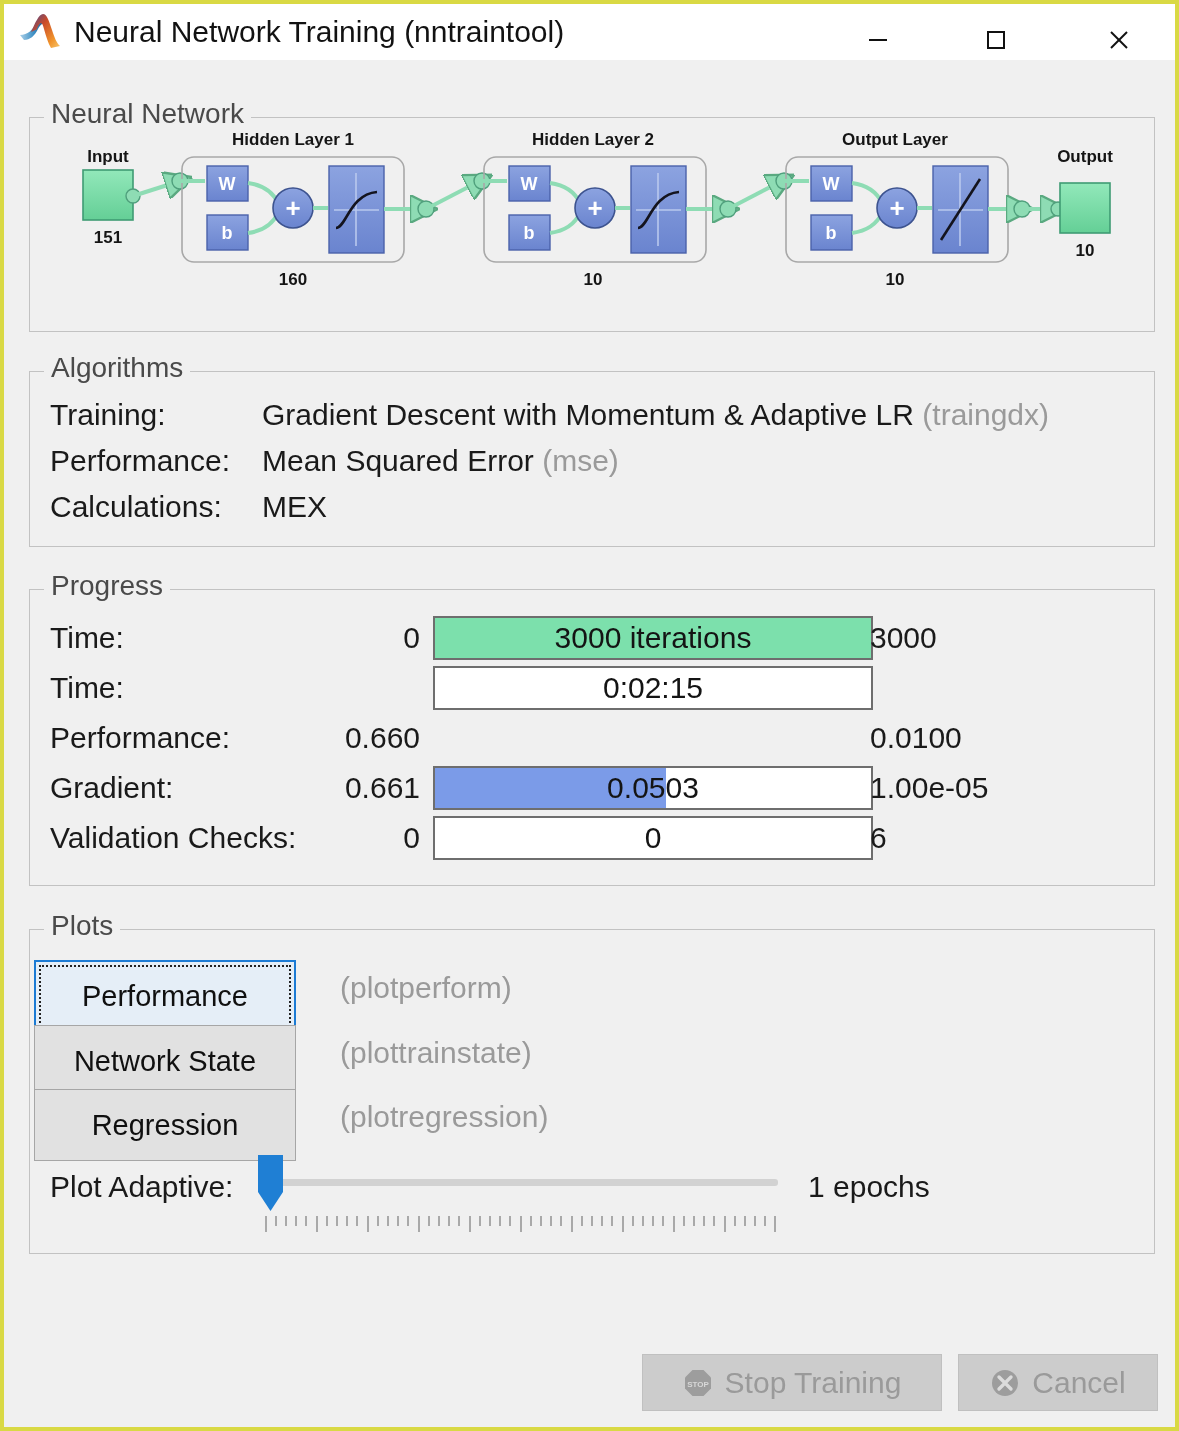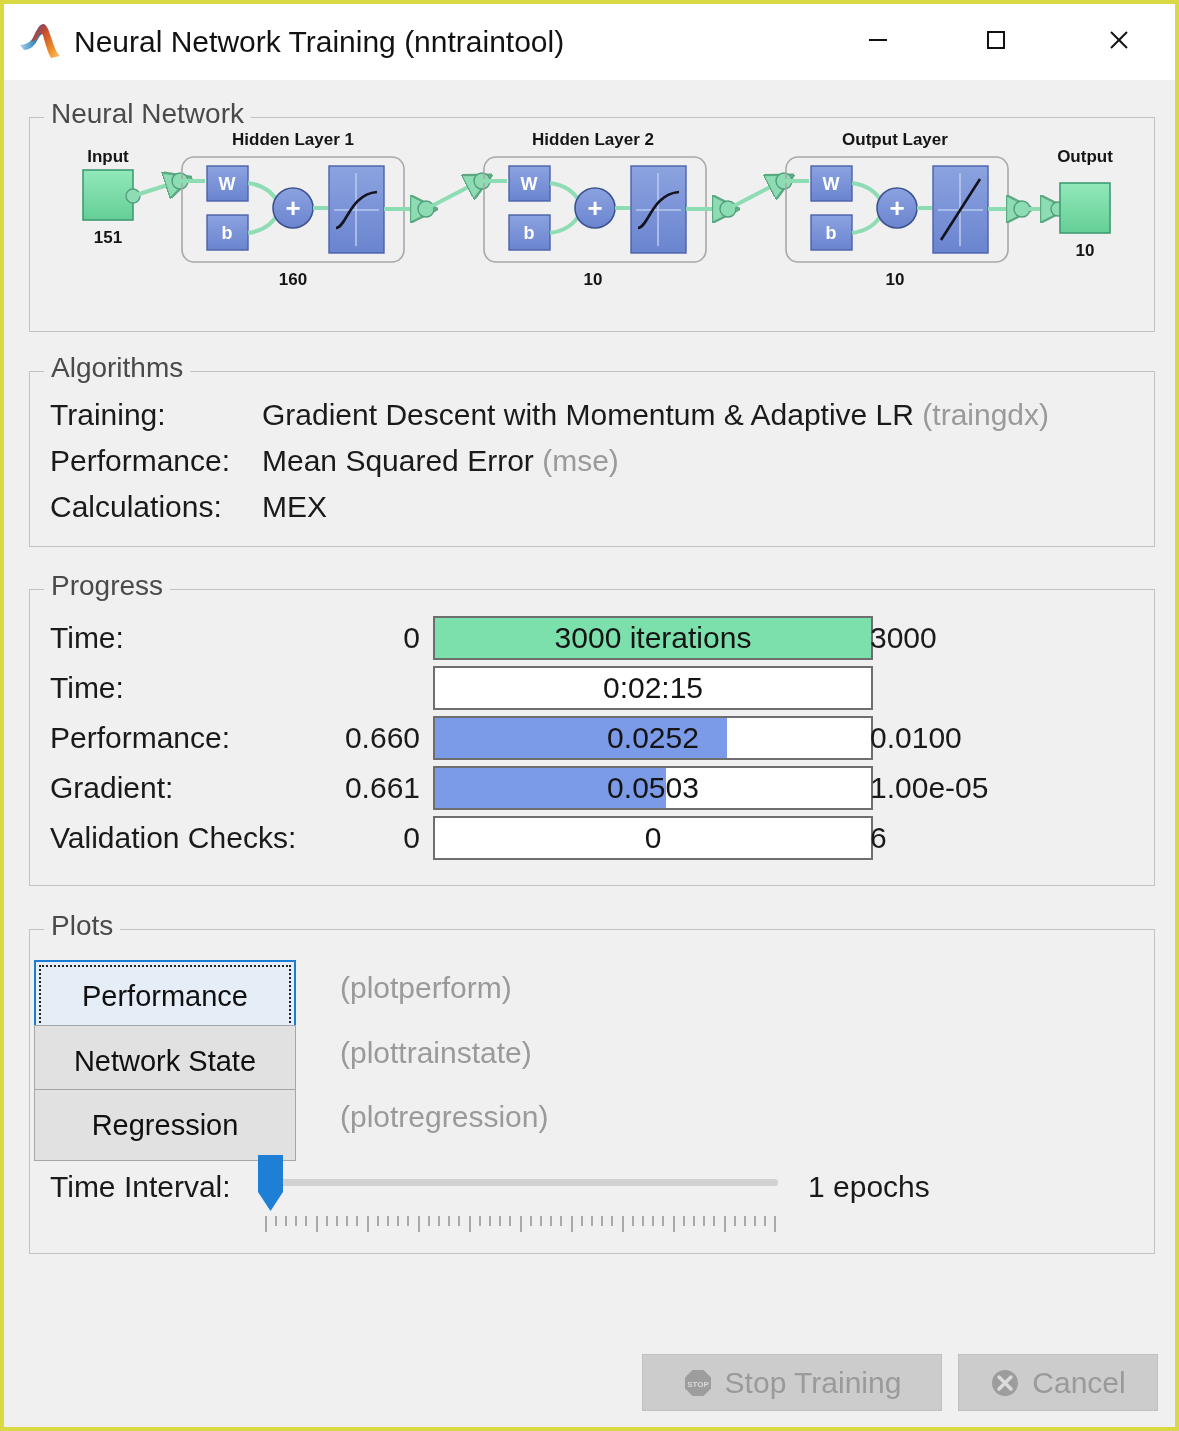--- a/index.html
+++ b/index.html
@@ -17,21 +17,21 @@
     box-sizing: border-box;
     border: 4px solid #d9d944;
     background: #f0f0f0;
     overflow: hidden;
   }
   
   #titlebar {
     position: absolute;
     left: 0; top: 0;
     width: 1171px;
-    height: 76px;
+    height: 56px;
     background: #ffffff;
     display: flex;
     align-items: center;
   }
   #app-icon {
     width: 44px;
     height: 44px;
     margin-left: 14px;
     margin-right: 12px;
     flex: none;
@@ -435,24 +435,20 @@
       <div class="prog-bar">
         <div class="prog-fill" id="fill-time" style="width: 0%; background: rgb(123, 155, 232);"></div>
         <div class="prog-text">0:02:15</div>
       </div>
       <div class="prog-right"></div>
     </div>
 
     <div class="prog-row" style="top:126px;">
       <div class="prog-label">Performance:</div>
       <div class="prog-left">0.660</div>
-      <div class="prog-bar">
-        <div class="prog-fill" id="fill-perf" style="width: 67%; background: rgb(123, 155, 232);"></div>
-        <div class="prog-text">0.0252</div>
-      </div>
       <div class="prog-right">0.0100</div>
     </div>
 
     <div class="prog-row" style="top:176px;">
       <div class="prog-label">Gradient:</div>
       <div class="prog-left">0.661</div>
       <div class="prog-bar">
         <div class="prog-fill" id="fill-grad" style="width: 53%; background: rgb(123, 155, 232);"></div>
         <div class="prog-text">0.0503</div>
       </div>
@@ -475,21 +471,21 @@
 
     <button class="plot-btn focused" style="top:30px;">Performance</button>
     <div class="plot-paren" style="top:41px;">(plotperform)</div>
 
     <button class="plot-btn" style="top:95px;">Network State</button>
     <div class="plot-paren" style="top:106px;">(plottrainstate)</div>
 
     <button class="plot-btn" style="top:159px;">Regression</button>
     <div class="plot-paren" style="top:170px;">(plotregression)</div>
 
-    <div id="slider-label">Time Interval:</div>
+    <div id="slider-label">Plot Adaptive:</div>
     <div id="slider-wrap">
       <div id="slider-track"></div>
       <svg id="slider-thumb" viewBox="0 0 27 58" style="left: 5px;">
         <path d="M1 1 H26 V38 L13.5 57 L1 38 Z" fill="#1f7fd4"></path>
       </svg>
       <svg id="slider-ticks" width="512" height="18">
         <g stroke="#8a8a8a" stroke-width="1.4">
           <line x1="1" y1="0" x2="1" y2="16"></line>
           <line x1="11" y1="0" x2="11" y2="10"></line>
             <line x1="21" y1="0" x2="21" y2="10"></line>

